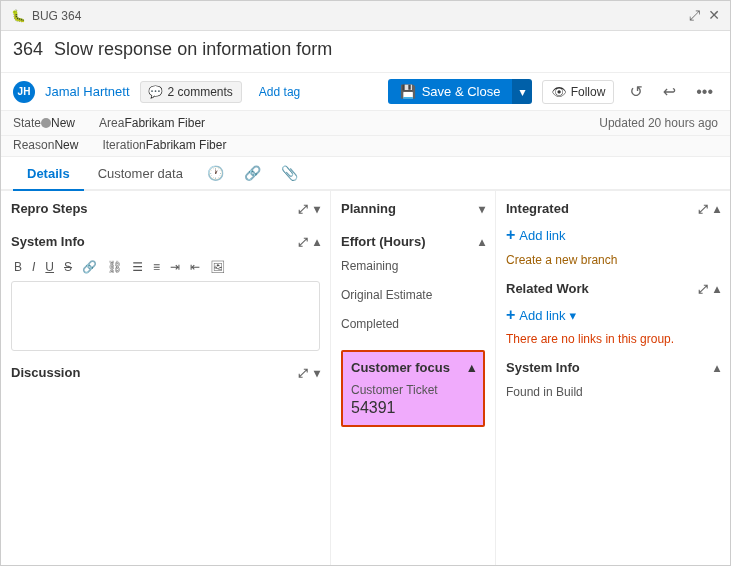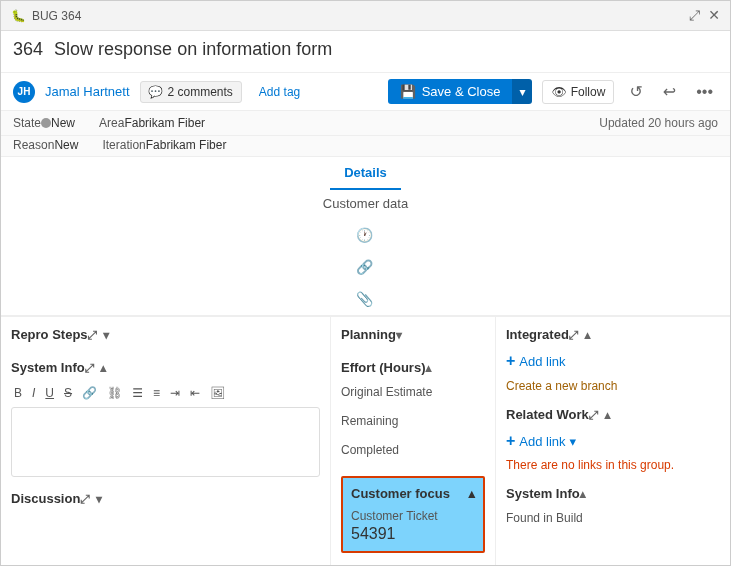--- a/index.html
+++ b/index.html
@@ -41,38 +41,38 @@
       border-bottom: 1px solid #eee; background: #fafafa; font-size: 12px; gap: 24px;
     }
     .meta-item { display: flex; align-items: center; }
     .meta-label { color: #555; }
     .meta-dot { width: 10px; height: 10px; border-radius: 50%; background: #999; display: inline-block; }
     .meta-value { color: #333; }
     .meta-right { margin-left: auto; color: #666; font-size: 12px; }
 
     .tabs-bar {
       display: flex; align-items: center; padding: 0 12px;
-      border-bottom: 2px solid #eee; background: #fff; flex-direction: column;
+      border-bottom: 2px solid #eee; background: #fff;
     }
     .tab {
       padding: 8px 14px; font-size: 13px; cursor: pointer; color: #555; border-bottom: 2px solid transparent; margin-bottom: -2px;
     }
     .tab.active { color: #0078d4; border-bottom-color: #0078d4; font-weight: 600; }
     .tab-icon { padding: 8px 10px; color: #555; cursor: pointer; font-size: 14px; }
 
     .content-area {
       display: flex; height: calc(566px - 180px); overflow: hidden;
     }
 
     .left-panel { width: 330px; border-right: 1px solid #eee; padding: 10px; overflow-y: auto; flex-shrink: 0; }
     .mid-panel { width: 165px; border-right: 1px solid #eee; padding: 10px; overflow-y: auto; flex-shrink: 0; }
     .right-panel { flex: 1; padding: 10px; overflow-y: auto; }
 
     .section-header {
-      display: flex; align-items: center; justify-content: flex-start;
+      display: flex; align-items: center; justify-content: space-between;
       font-size: 13px; font-weight: 600; color: #333; margin-bottom: 6px;
       padding-bottom: 4px;
     }
     .section-header .controls { display: flex; gap: 6px; color: #666; font-size: 12px; cursor: pointer; }
     .section-content { margin-bottom: 14px; }
 
     .toolbar { display: flex; gap: 4px; margin-bottom: 6px; font-size: 12px; color: #555; }
     .toolbar span { cursor: pointer; padding: 1px 3px; border-radius: 2px; }
 
     .text-area-mock {
@@ -91,21 +91,21 @@
     .add-link-btn .plus { font-size: 16px; font-weight: bold; }
     .info-text { font-size: 12px; color: #555; line-height: 1.5; margin-bottom: 4px; }
     .link-text { color: #a16207; cursor: pointer; font-size: 12px; }
     .warning-text { color: #d83b01; font-size: 12px; }
 
     .customer-focus-section {
       margin-bottom: 14px;
       border: 2px solid #d83b01;
       border-radius: 2px;
       padding: 8px;
-      background: #7dd3fc;
+      background: #f0abfc;
     }
     .customer-focus-header {
       display: flex; align-items: center; justify-content: space-between;
       font-size: 13px; font-weight: 600; color: #333; margin-bottom: 8px;
     }
     .customer-ticket-label { font-size: 12px; color: #555; margin-bottom: 2px; }
     .customer-ticket-value { font-size: 16px; color: #333; font-weight: 400; }
   </style>
 </head>
 <body>
@@ -241,25 +241,25 @@
     </div>
 
     <div class="section-content">
       <div class="section-header">
         <span>Effort (Hours)</span>
         <div class="controls">
           <span>▴</span>
         </div>
       </div>
       <div class="field-row">
+        <div class="field-label">Remaining</div>
+        <div class="field-value"></div>
+      </div>
+      <div class="field-row">
         <div class="field-label">Original Estimate</div>
-        <div class="field-value"></div>
-      </div>
-      <div class="field-row">
-        <div class="field-label">Remaining</div>
         <div class="field-value"></div>
       </div>
       <div class="field-row">
         <div class="field-label">Completed</div>
         <div class="field-value"></div>
       </div>
     </div>
 
     <div class="customer-focus-section">
       <div class="customer-focus-header">

